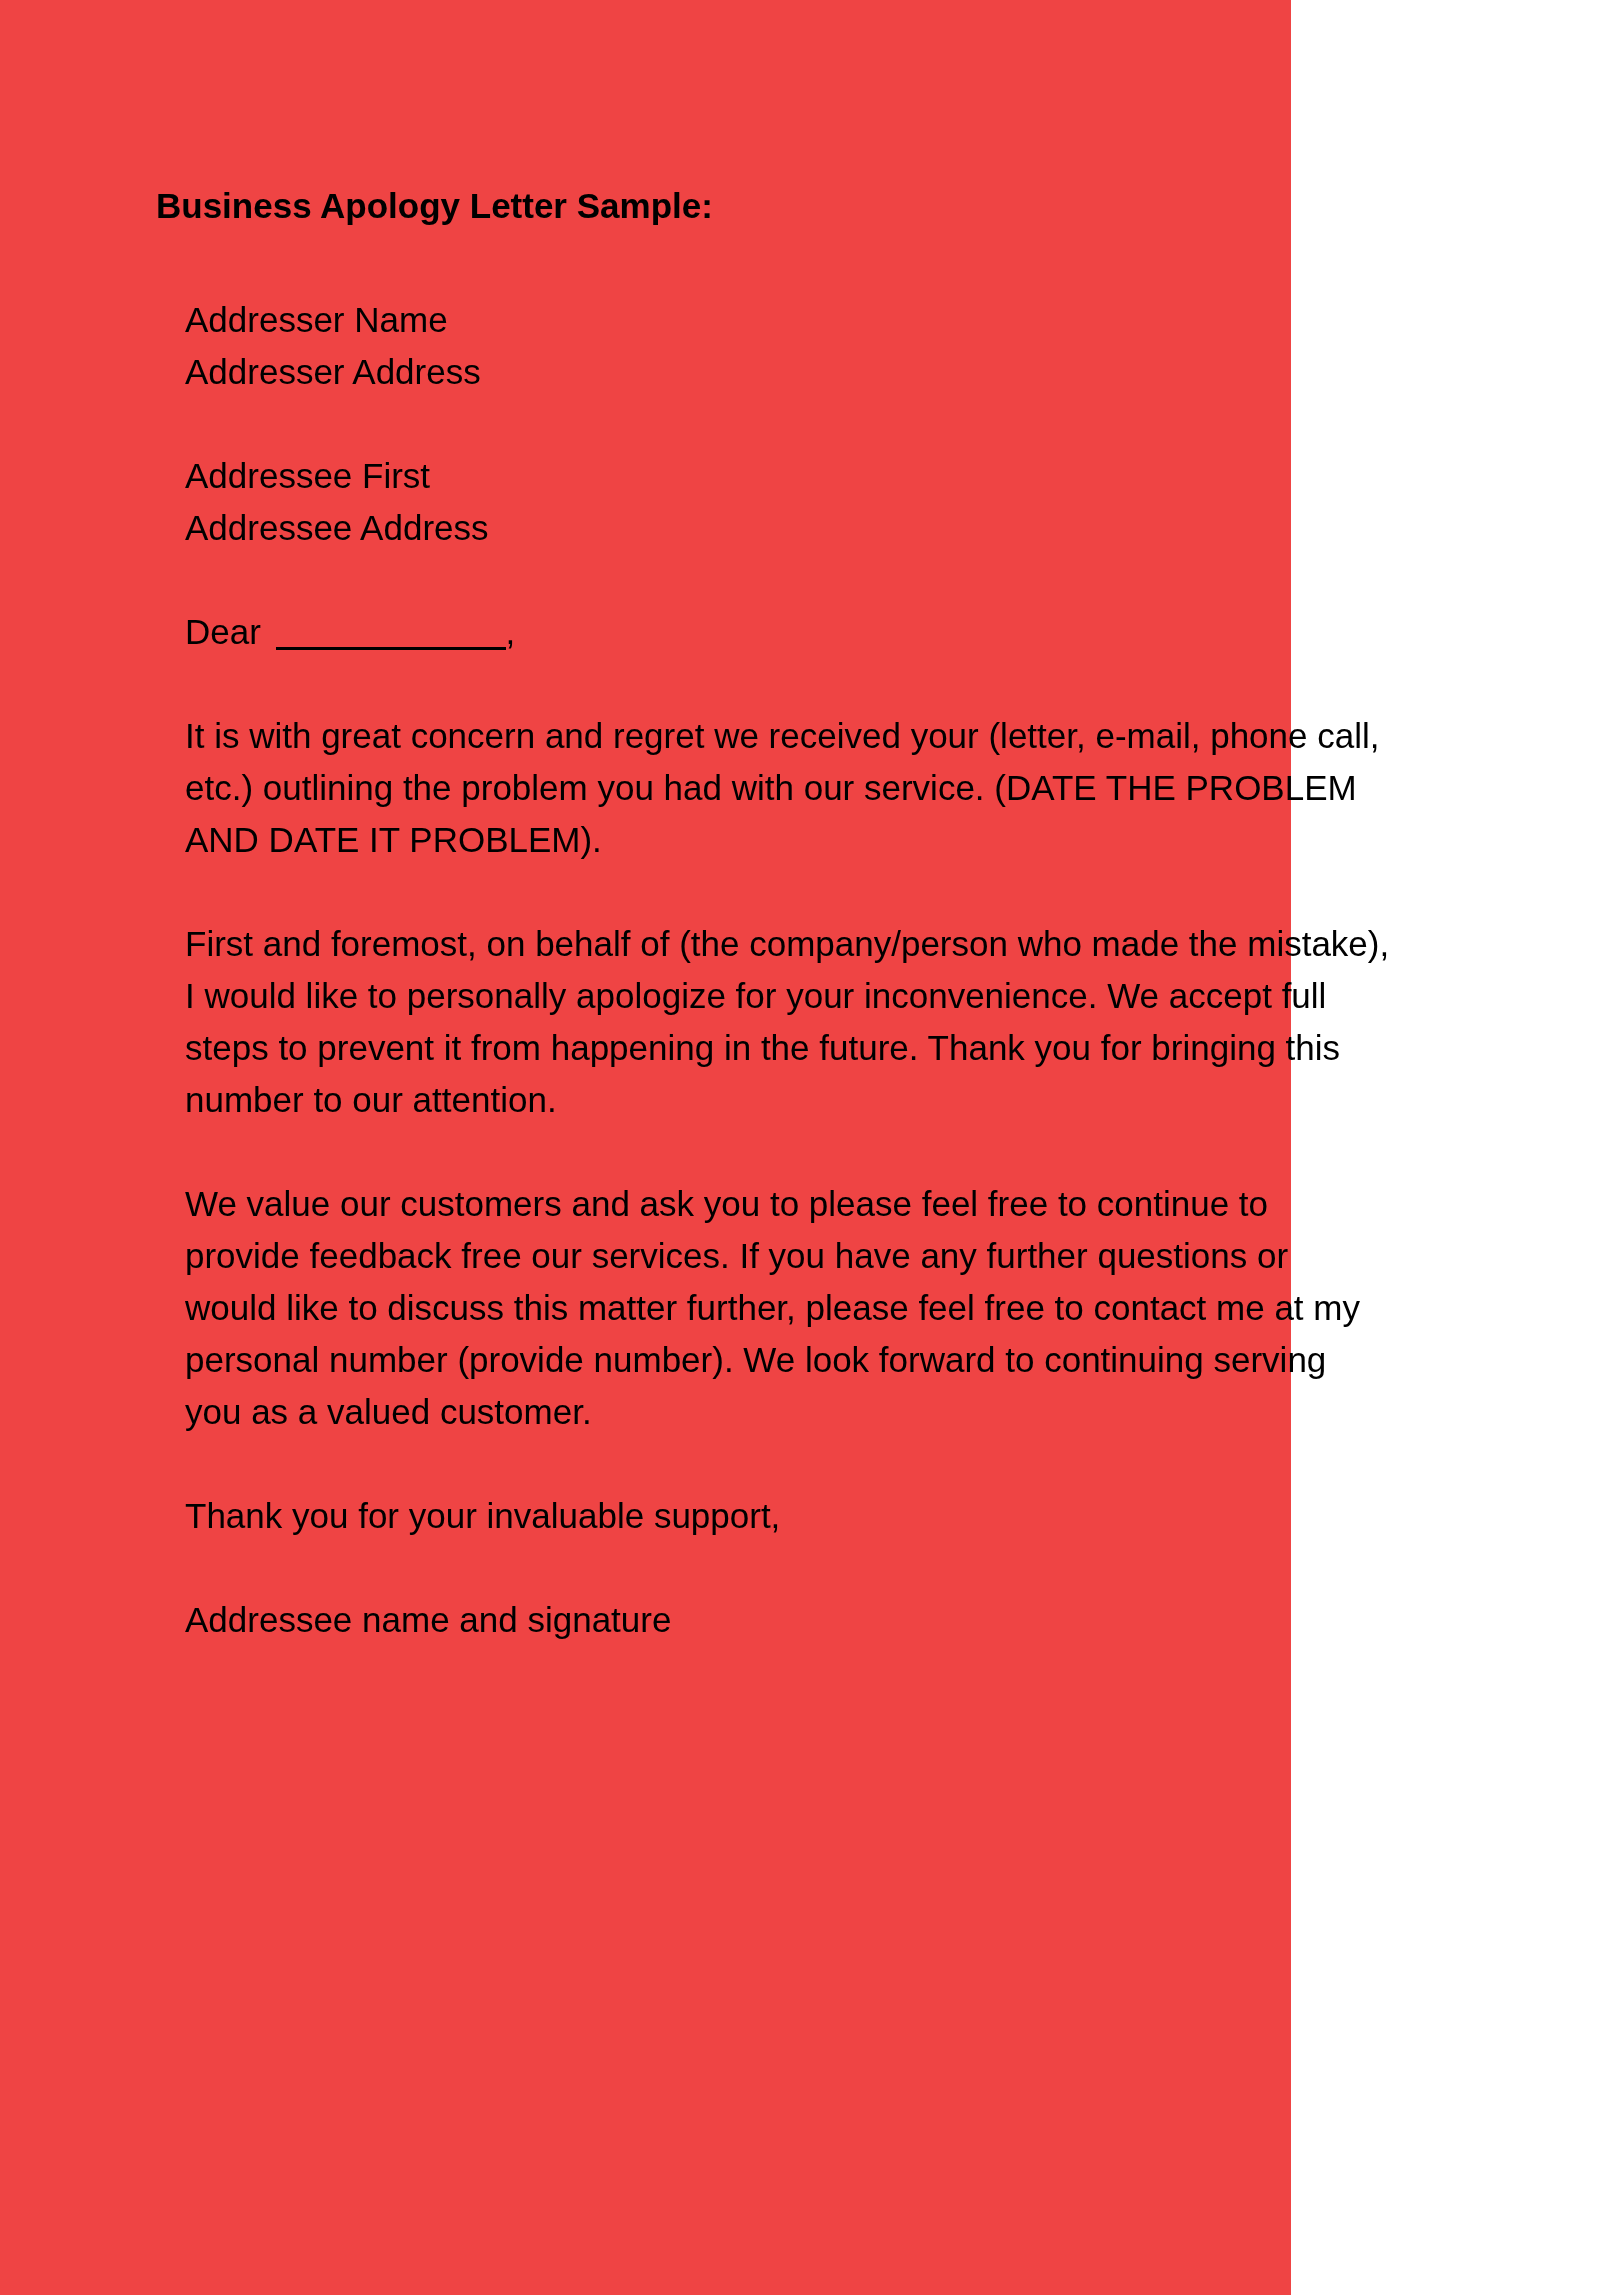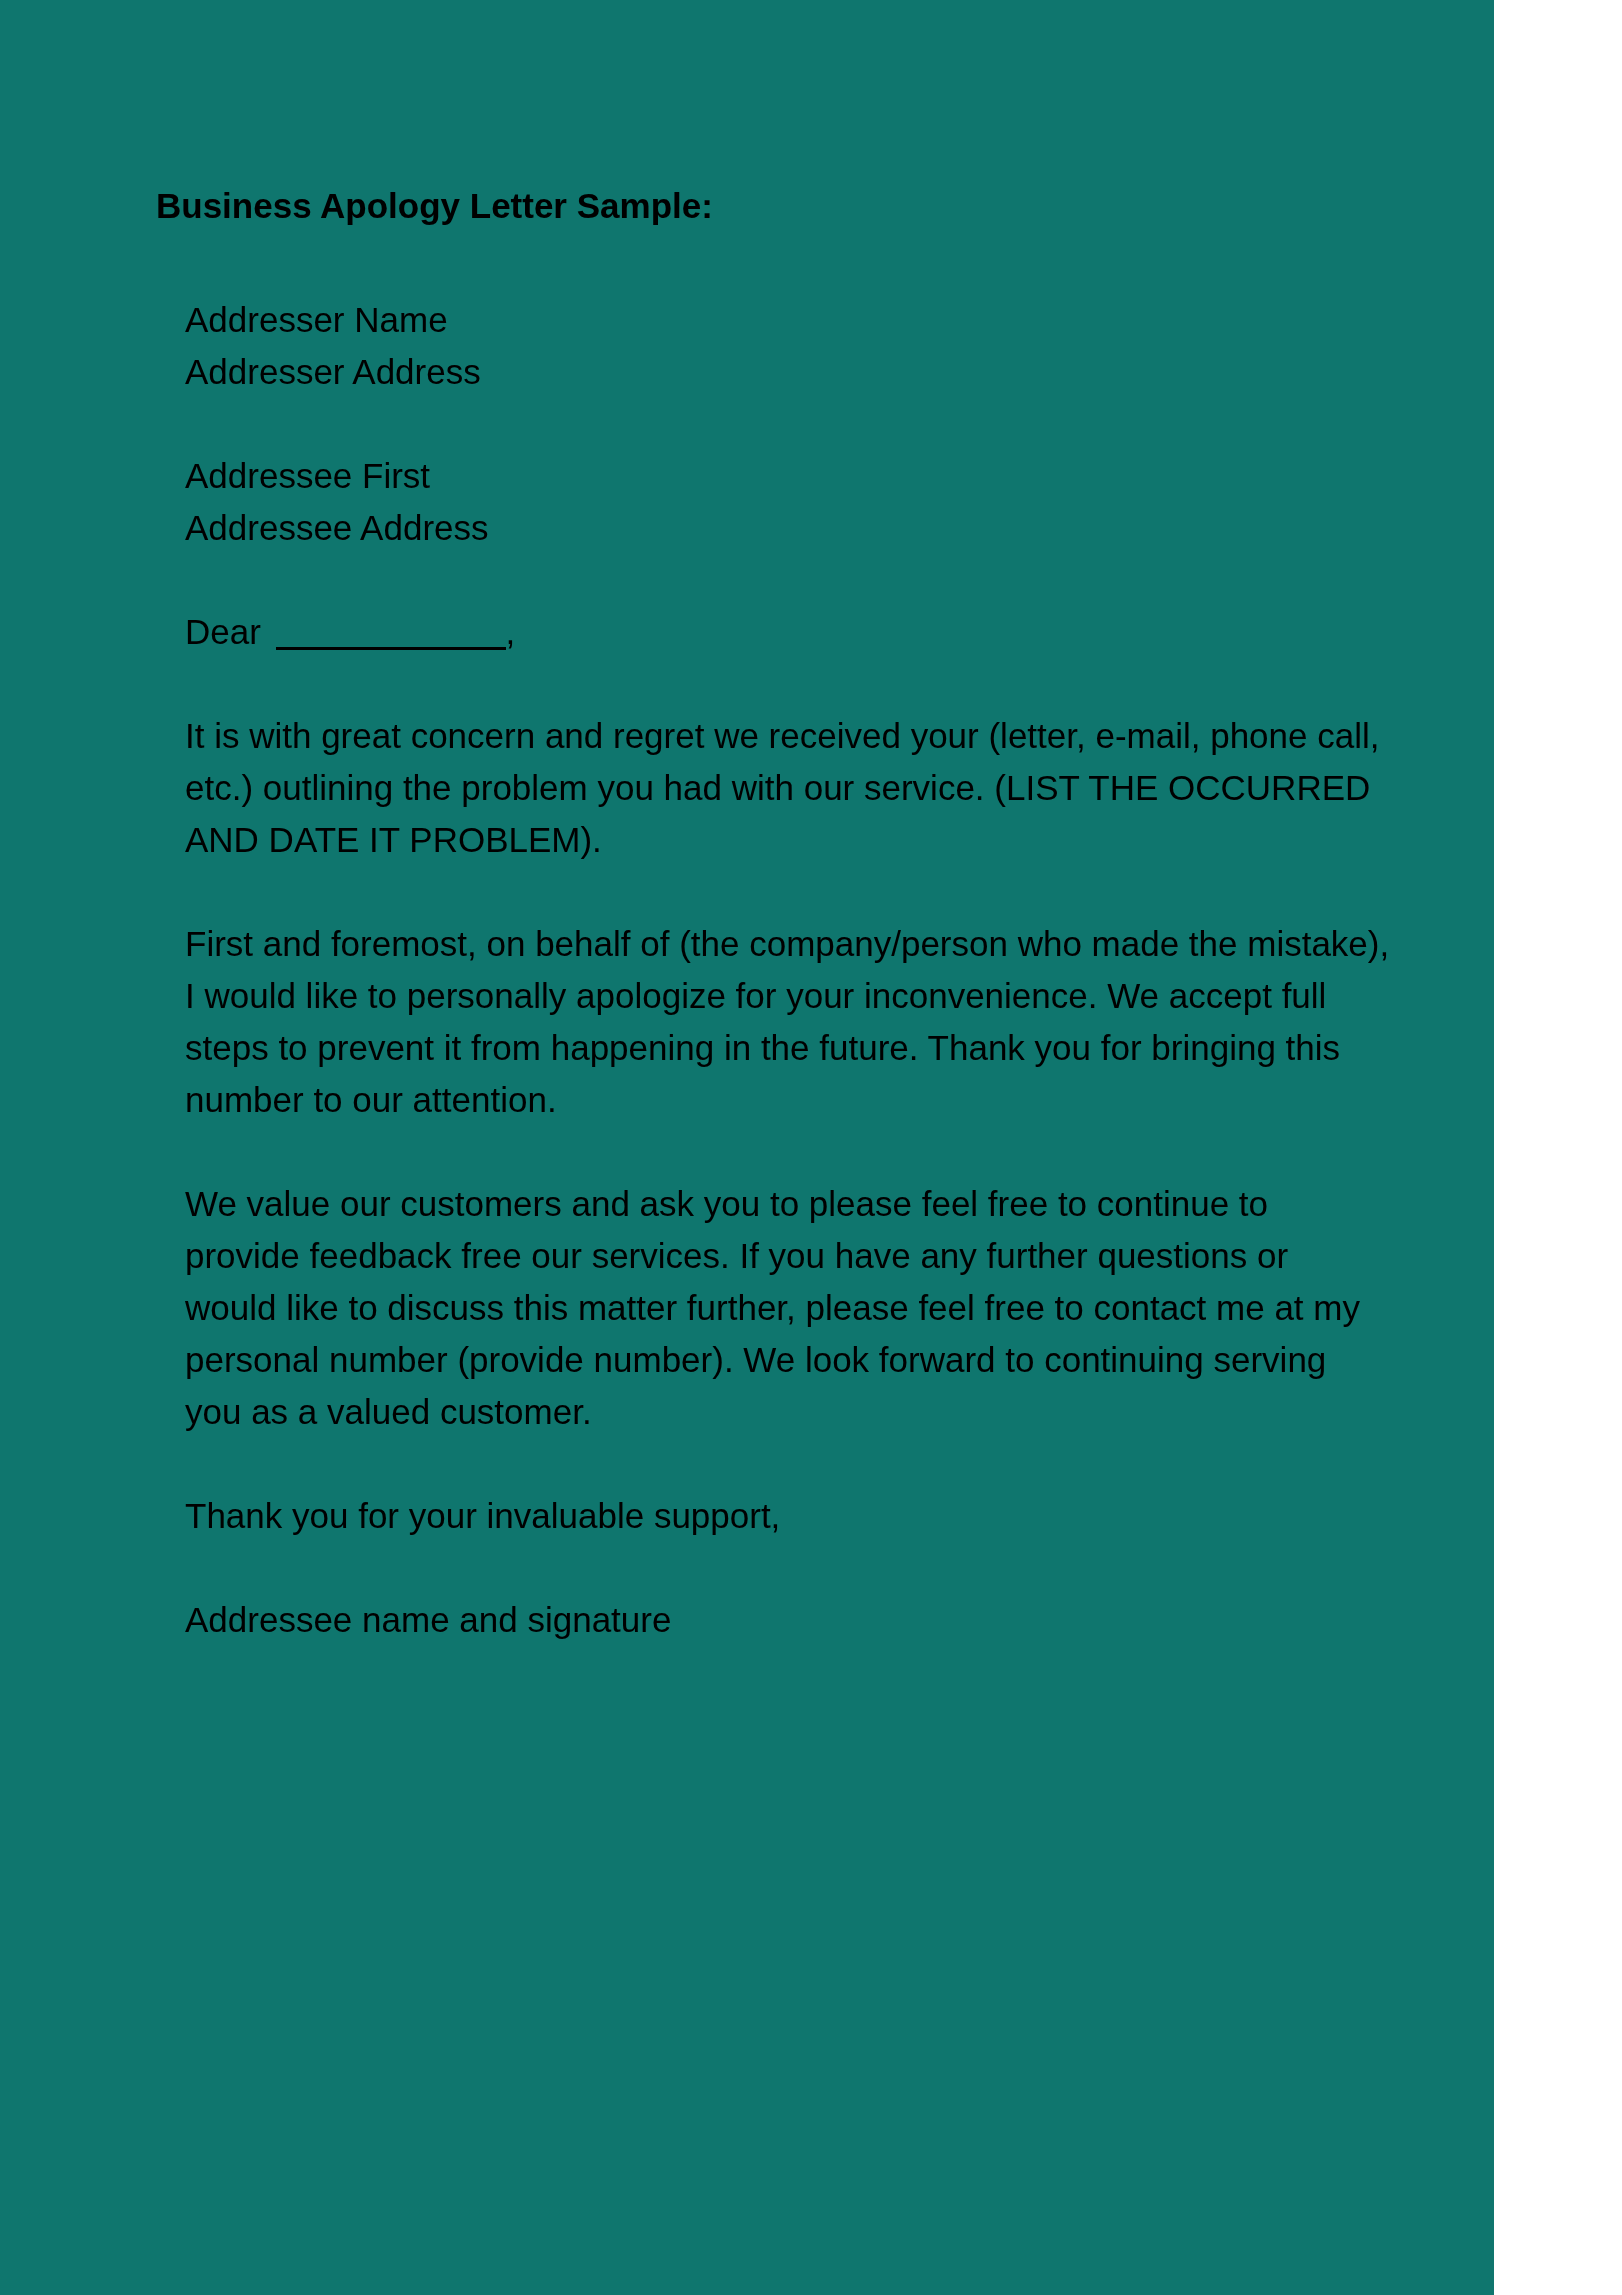--- a/index.html
+++ b/index.html
@@ -10,24 +10,24 @@
   body {
     width: 1623px;
     height: 2296px;
     position: relative;
     font-family: "Liberation Sans", "DejaVu Sans", sans-serif;
     color: #000000;
     overflow: hidden;
   }
   .page {
     box-sizing: border-box;
-    width: 1494px;
+    width: 1291px;
     height: 2296px;
     padding: 180px 119px 0 156px;
-    background: #0f766e;
+    background: #ef4444;
   }
   .doc-title {
     font-size: 35px;
     line-height: 52px;
     font-weight: bold;
     margin: 0 0 62px 0;
     white-space: nowrap;
   }
   .block {
     margin: 0 0 52px 0;
@@ -63,21 +63,21 @@
     <div class="line">Addressee First</div>
     <div class="line">Addressee Address</div>
   </div>
 
   <div class="block line">
     <span>Dear</span><span class="blank-underline"></span><span>,</span>
   </div>
 
   <div class="block">
     <div class="line">It is with great concern and regret we received your (letter, e-mail, phone call,</div>
-    <div class="line">etc.) outlining the problem you had with our service. (LIST THE OCCURRED</div>
+    <div class="line">etc.) outlining the problem you had with our service. (DATE THE PROBLEM</div>
     <div class="line">AND DATE IT PROBLEM).</div>
   </div>
 
   <div class="block">
     <div class="line">First and foremost, on behalf of (the company/person who made the mistake),</div>
     <div class="line">I would like to personally apologize for your inconvenience. We accept full</div>
     <div class="line">steps to prevent it from happening in the future. Thank you for bringing this</div>
     <div class="line">number to our attention.</div>
   </div>
 

